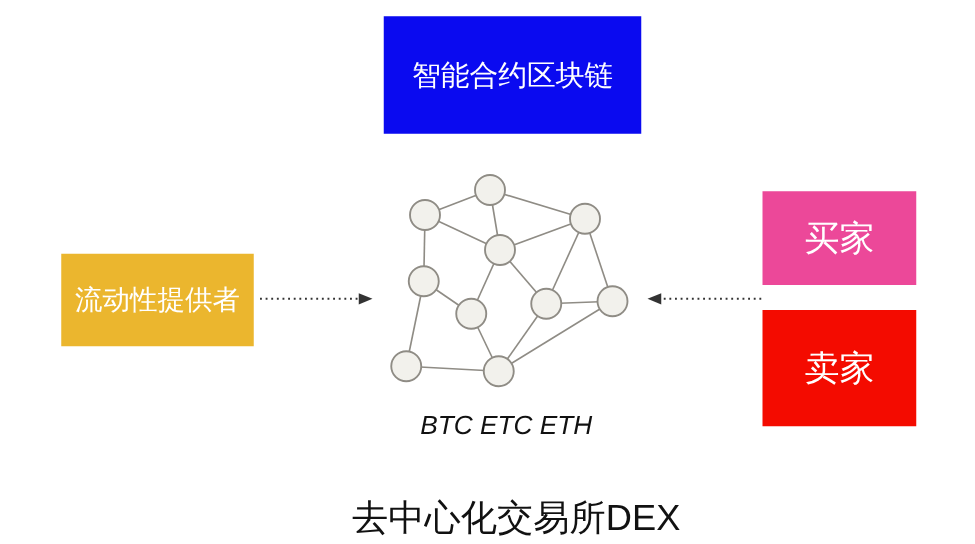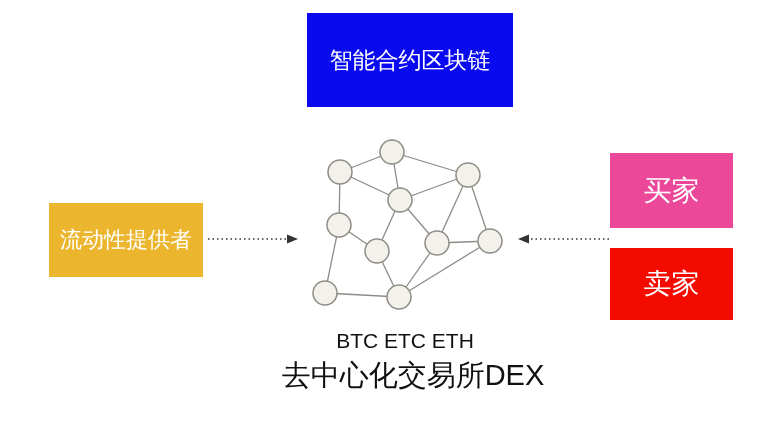--- a/index.html
+++ b/index.html
@@ -7,28 +7,28 @@
     position:relative; width:780px; height:435px; background:#ffffff;
     font-family:"Liberation Sans", sans-serif; overflow:hidden;
   }
   .box {
     position:absolute; display:flex; align-items:center; justify-content:center;
     color:#ffffff; text-align:center; line-height:1;
   }
   .box-blockchain { left:307px; top:13px;  width:206px; height:94px; font-size:23px; }
   .box-liquidity  { left:49px;  top:203px; width:154px; height:74px; font-size:22px; }
   .box-buyer      { left:610px; top:153px; width:123px; height:75px; font-size:28px; }
-  .box-seller     { left:610px; top:248px; width:123px; height:72px; font-size:28px; }
+  .box-seller     { left:610px; top:248px; width:123px; height:93px; font-size:28px; }
   .diagram-svg { position:absolute; left:0; top:0; width:780px; height:435px; }
   .coins-label {
     position:absolute; left:305px; top:329px; width:200px;
-    text-align:center; font-size:21px; color:#111111;
+    text-align:center; font-size:21px; color:#111111;font-style:italic;
   }
   .diagram-title {
-    position:absolute; left:248px; top:356px; width:330px;
+    position:absolute; left:248px; top:395px; width:330px;
     text-align:center; font-size:29px; color:#111111;
   }
 </style>
 </head>
 <body>
 
 <div class="canvas">
 
   <svg class="diagram-svg" viewBox="0 0 780 435" xmlns="http://www.w3.org/2000/svg">
       <line x1="392" y1="152" x2="340" y2="172" stroke="#8f8c85" stroke-width="1.3"></line>

